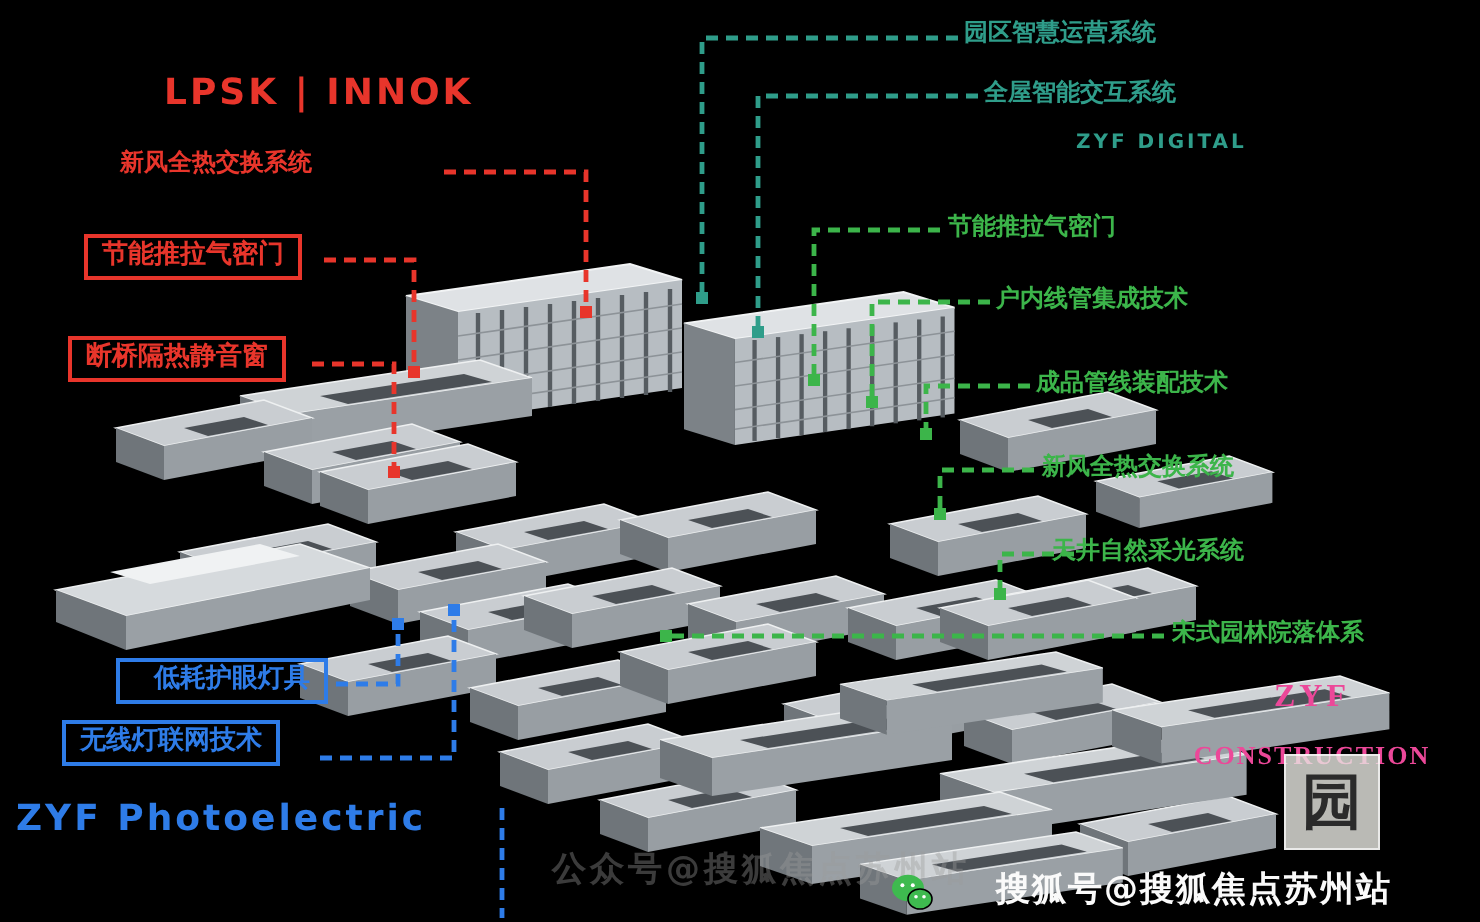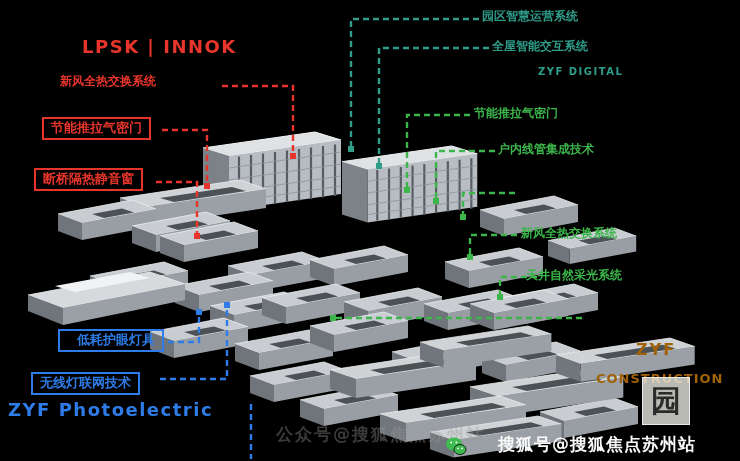--- a/index.html
+++ b/index.html
@@ -5,21 +5,21 @@
   html,body{margin:0;padding:0;background:#000;}
   .stage{position:relative;width:740px;height:461px;background:#000;overflow:hidden;
          font-family:"DejaVu Sans","Liberation Sans",sans-serif;}
   .stage svg.layer{position:absolute;left:0;top:0;width:740px;height:461px;}
   .callout{position:absolute;font-weight:700;font-size:12px;line-height:1.2;white-space:nowrap;}
   .boxed{border:2px solid;padding:1px 7px 2px;font-size:13px;}
   .c-red{color:#e8352b;}
   .c-blue{color:#2e7ce8;}
   .c-teal{color:#2f9d8a;}
   .c-green{color:#3cb54a;}
-  .c-orange{color:#a16207;}
+  .c-orange{color:#ec4899;font-family:Liberation Serif, serif;}
   .brand{position:absolute;font-weight:700;letter-spacing:1.5px;white-space:nowrap;font-size:18px;}
   .construction{position:absolute;left:596px;top:340px;width:120px;text-align:center;font-weight:700;}
   .construction .l1{font-size:16px;letter-spacing:2px;}
   .construction .l2{font-size:13px;letter-spacing:1px;margin-top:12px;}
   .watermark{position:absolute;left:276px;top:423px;font-size:17px;font-weight:700;
              color:rgba(155,155,155,0.38);letter-spacing:2px;white-space:nowrap;}
   .handle{position:absolute;left:498px;top:433px;font-size:17px;font-weight:700;color:#fafafa;
           letter-spacing:1px;white-space:nowrap;}
   .wechat{position:absolute;left:445px;top:435px;width:22px;height:22px;}
   .seal{position:absolute;left:642px;top:377px;width:46px;height:46px;
@@ -156,31 +156,33 @@
       <rect x="330" y="315" width="6" height="6" fill="#3cb54a"></rect>
     </g>
   </svg>
 
   <div class="brand c-red" style="left:82px;top:36px;">LPSK | INNOK</div>
   <div class="callout c-red" style="left:60px;top:74px;">新风全热交换系统</div>
   <div class="callout boxed c-red" style="left:42px;top:117px;">节能推拉气密门</div>
   <div class="callout boxed c-red" style="left:34px;top:168px;">断桥隔热静音窗</div>
 
   <div class="callout boxed c-blue" style="left:58px;top:329px;padding-left:17px;">低耗护眼灯具</div>
-  <div class="callout boxed c-blue" style="left:31px;top:372px;">无线灯联网技术</div>
+  <div class="callout boxed c-blue" style="left:31px;top:360px;">无线灯联网技术</div>
   <div class="brand c-blue" style="left:8px;top:399px;">ZYF Photoelectric</div>
 
   <div class="callout c-teal" style="left:482px;top:9px;">园区智慧运营系统</div>
   <div class="callout c-teal" style="left:492px;top:39px;">全屋智能交互系统</div>
   <div class="brand c-teal" style="left:538px;top:66px;font-size:10px;">ZYF DIGITAL</div>
 
   <div class="callout c-green" style="left:474px;top:106px;">节能推拉气密门</div>
   <div class="callout c-green" style="left:498px;top:142px;">户内线管集成技术</div>
+  <div class="callout c-green" style="left:518px;top:184px;">成品管线装配技术</div>
   <div class="callout c-green" style="left:521px;top:226px;">新风全热交换系统</div>
   <div class="callout c-green" style="left:526px;top:268px;">天井自然采光系统</div>
+  <div class="callout c-green" style="left:586px;top:309px;">宋式园林院落体系</div>
 
   <div class="construction c-orange">
     <div class="l1">ZYF</div>
     <div class="l2">CONSTRUCTION</div>
   </div>
 
   <div class="watermark">公众号@搜狐焦点苏州站</div>
   <div class="wechat">
     <svg viewBox="0 0 22 22" width="22" height="22">
       <ellipse cx="9" cy="9" rx="8" ry="6.6" fill="#3eba4f"></ellipse>

